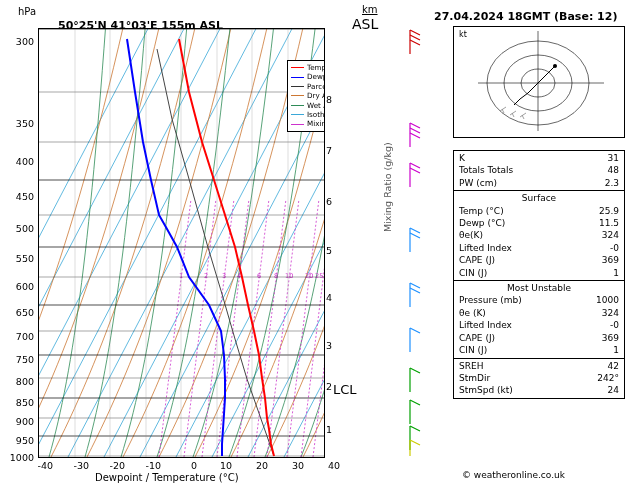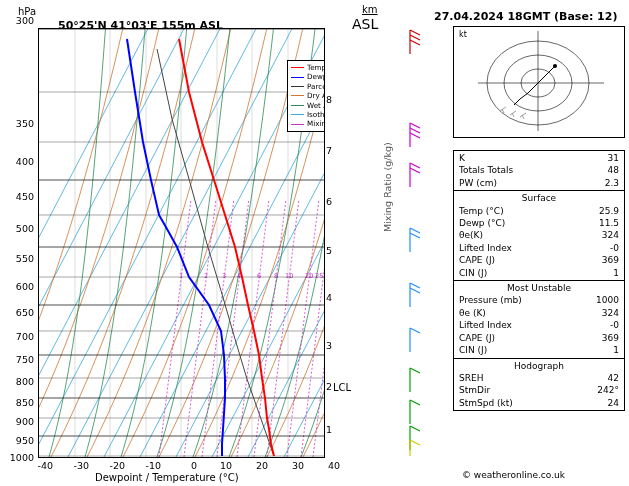--- a/index.html
+++ b/index.html
@@ -15,21 +15,21 @@
 
   .plot{position:absolute;left:38px;top:28px;width:285px;height:428px;border:1px solid #000;background:#fff;overflow:hidden;}
   .plot svg{position:absolute;left:0;top:0;}
 
   .ylab{position:absolute;width:34px;text-align:right;font-size:9.5px;left:0;}
   .xlab{position:absolute;font-size:9.5px;text-align:right;width:30px;}
   .xaxis-title{position:absolute;left:95px;top:472px;font-size:10px;}
 
   
   .kmtick{position:absolute;font-size:9.5px;left:326px;}
-  .lcl{position:absolute;font-size:10px;left:326px;}
+  .lcl{position:absolute;font-size:13px;left:326px;}
   .mix-title{position:absolute;left:382px;top:232px;font-size:9.5px;transform:rotate(-90deg);transform-origin:left top;white-space:nowrap;color:#555;}
 
   .legend{position:absolute;left:248px;top:31px;width:99px;border:1px solid #000;background:#fff;padding:2px 3px;font-size:7.2px;line-height:9.4px;}
   .legend .row{display:flex;align-items:center;}
   .legend .ln{display:inline-block;width:13px;height:0;border-top:1.4px solid #000;margin-right:3px;}
 
   .barbs{position:absolute;left:396px;top:28px;width:34px;height:428px;}
 
   
   .right{position:absolute;left:434px;top:0;width:195px;height:486px;}
@@ -62,21 +62,21 @@
     <div class="ylab" style="top:376px">800</div>
     <div class="ylab" style="top:354px">750</div>
     <div class="ylab" style="top:331px">700</div>
     <div class="ylab" style="top:307px">650</div>
     <div class="ylab" style="top:281px">600</div>
     <div class="ylab" style="top:253px">550</div>
     <div class="ylab" style="top:223px">500</div>
     <div class="ylab" style="top:191px">450</div>
     <div class="ylab" style="top:156px">400</div>
     <div class="ylab" style="top:118px">350</div>
-    <div class="ylab" style="top:15px">300</div>
+    <div class="ylab" style="top:36px">300</div>
 
     <div class="xlab" style="left:23px;top:460px">-40</div>
     <div class="xlab" style="left:59px;top:460px">-30</div>
     <div class="xlab" style="left:95px;top:460px">-20</div>
     <div class="xlab" style="left:131px;top:460px">-10</div>
     <div class="xlab" style="left:167px;top:460px">0</div>
     <div class="xlab" style="left:202px;top:460px">10</div>
     <div class="xlab" style="left:238px;top:460px">20</div>
     <div class="xlab" style="left:274px;top:460px">30</div>
     <div class="xlab" style="left:310px;top:460px">40</div>
@@ -352,21 +352,20 @@
         <div class="r">
             <span>CAPE (J)</span>
             <span>369</span>
           </div>
         <div class="r">
             <span>CIN (J)</span>
             <span>1</span>
           </div>
       </div>
       <div class="sec">
-        <div class="hdr">Hodograph</div>
         <div class="r">
             <span>SREH</span>
             <span>42</span>
           </div>
         <div class="r">
             <span>StmDir</span>
             <span>242°</span>
           </div>
         <div class="r">
             <span>StmSpd (kt)</span>

